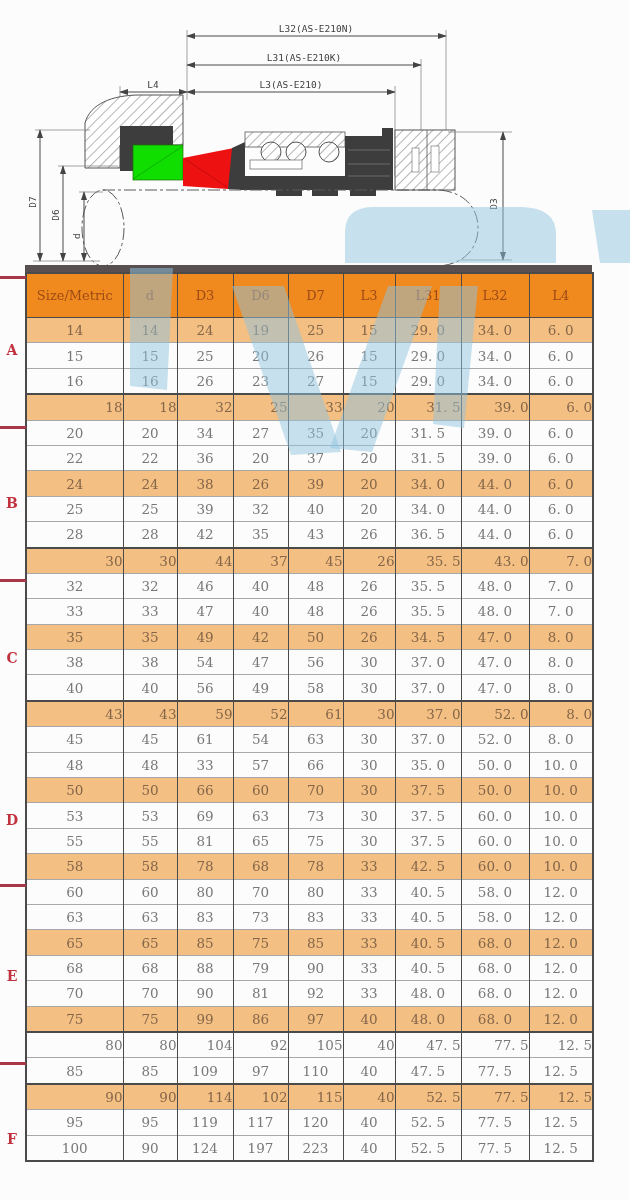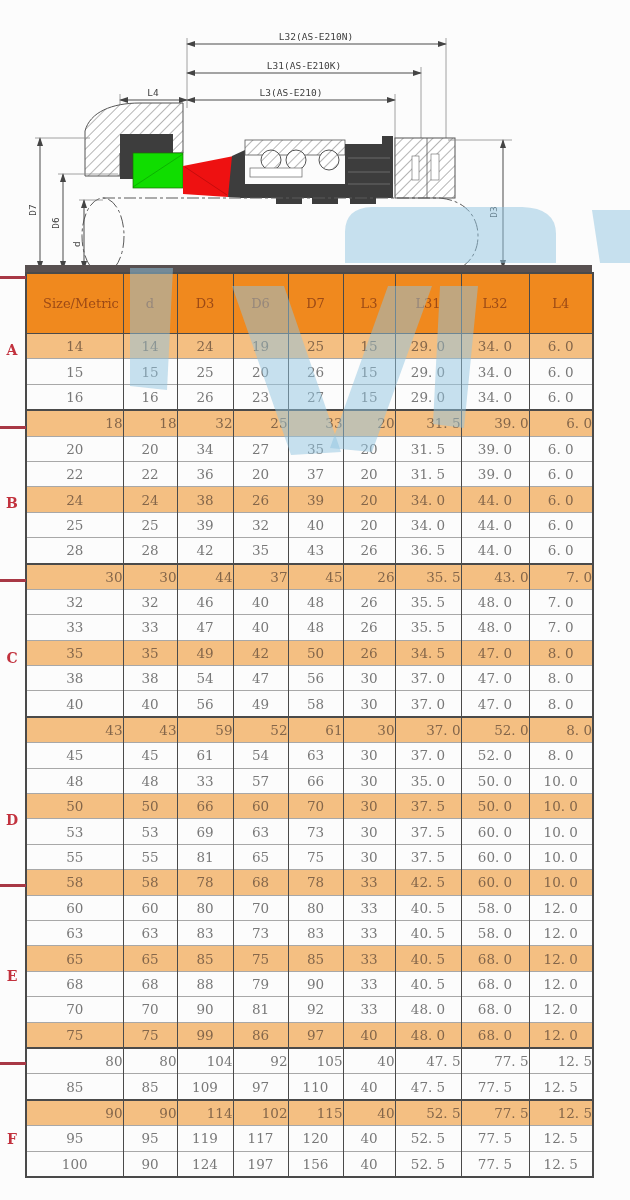--- a/index.html
+++ b/index.html
@@ -1,23 +1,23 @@
 <!DOCTYPE html>
 <html><head>
 <meta charset="utf-8">
 <style>
   html,body{margin:0;padding:0;background:#ffffff;}
   .page{position:relative;width:630px;height:1200px;background:#fcfcfc;overflow:hidden;
         font-family:"DejaVu Serif",serif;}
-  .drawing{position:absolute;left:0;top:16px;width:630px;height:265px;z-index:1;}
+  .drawing{position:absolute;left:0;top:8px;width:630px;height:265px;z-index:1;}
   .dimtext{font-family:"DejaVu Sans Mono",monospace;font-size:9.5px;fill:#3e3e3e;}
   .tablewrap{position:absolute;left:25px;top:265px;width:567px;border-top:7px solid #585050;z-index:2;}
   table{border-collapse:collapse;table-layout:fixed;width:567px;border:2px solid #4a4a4a;}
   th{height:27px;background:#f0891e;color:#9c4a16;font-size:13px;font-weight:normal;
-     border:1px solid #4a4a4a;padding:16px;overflow:hidden;white-space:nowrap;}
+     border:1px solid #4a4a4a;padding:8px;overflow:hidden;white-space:nowrap;}
   td{height:24.4px;line-height:24px;font-size:13.5px;color:#787878;text-align:center;
      border-left:1px solid #4a4a4a;border-right:1px solid #4a4a4a;border-top:1px solid #a8a8a8;
      padding:0;overflow:hidden;white-space:nowrap;}
   tr.hl td{background:#f4bf82;color:#84664a;}
   tr.gs td{border-top:2px solid #4a4a4a;text-align:right;}
   .grp-letter{position:absolute;left:3px;width:18px;text-align:center;color:#c2323e;
      font-size:14px;font-weight:bold;z-index:3;}
   .dash{position:absolute;left:0;width:26px;height:3px;background:#a83845;z-index:3;}
   .watermark{position:absolute;left:0;top:0;z-index:30;pointer-events:none;}
 </style>
@@ -520,21 +520,21 @@
             <td>40</td>
             <td>52. 5</td>
             <td>77. 5</td>
             <td>12. 5</td>
           </tr>
           <tr>
             <td>100</td>
             <td>90</td>
             <td>124</td>
             <td>197</td>
-            <td>156</td>
+            <td>223</td>
             <td>40</td>
             <td>52. 5</td>
             <td>77. 5</td>
             <td>12. 5</td>
           </tr>
         </tbody>
       </table>
   </div>
 
   <svg class="watermark" width="630" height="1200" viewBox="0 0 630 1200">

